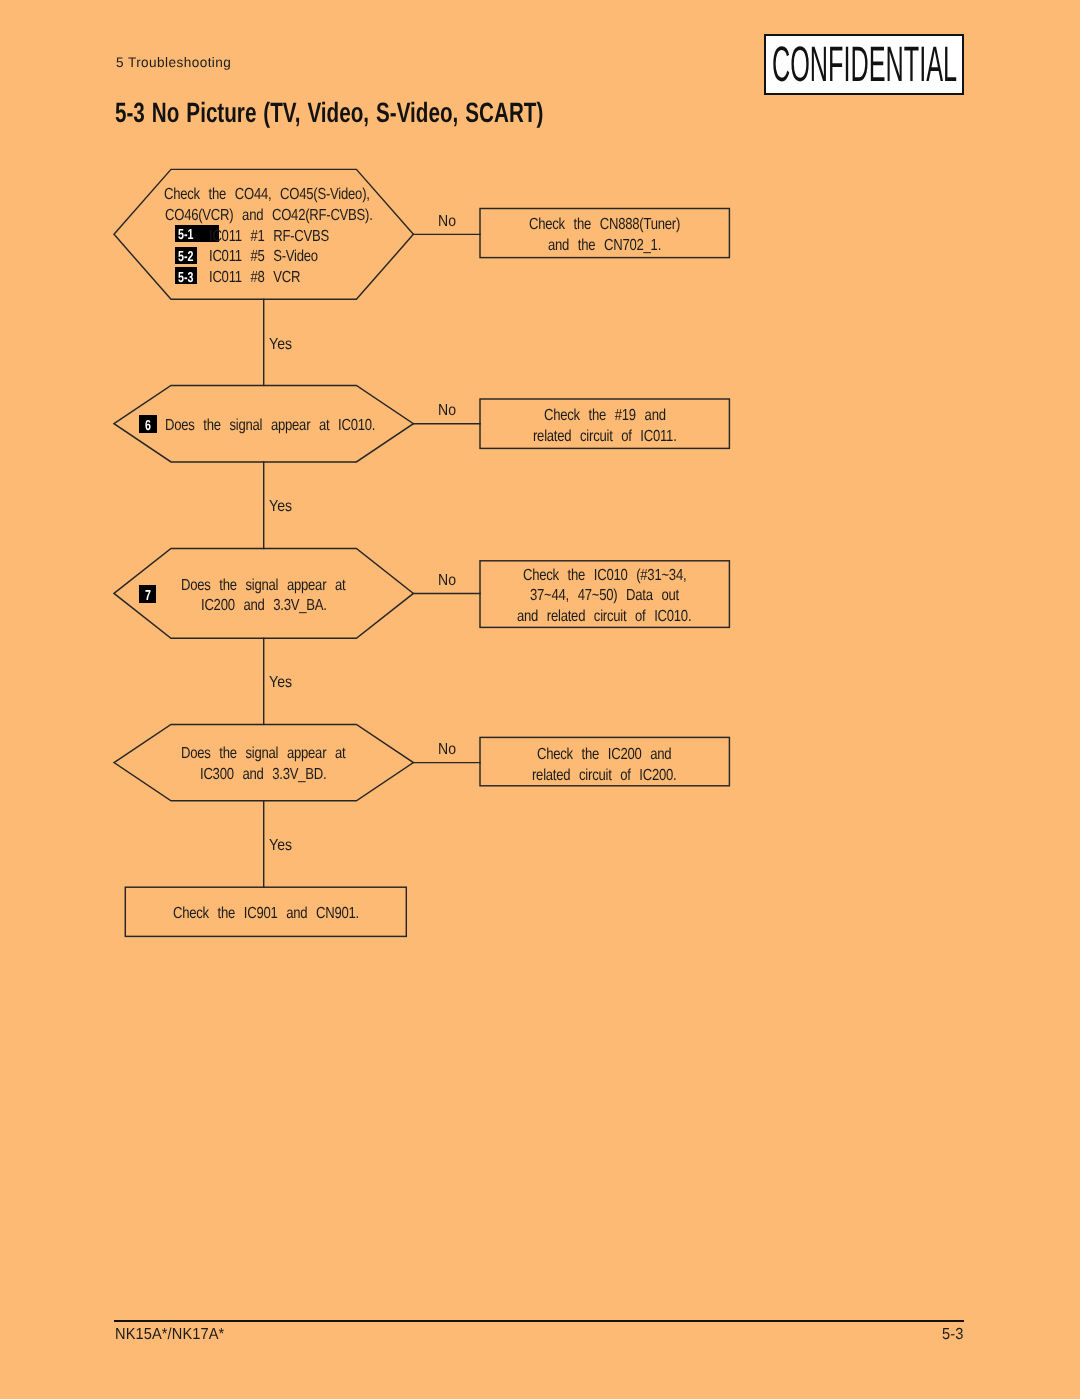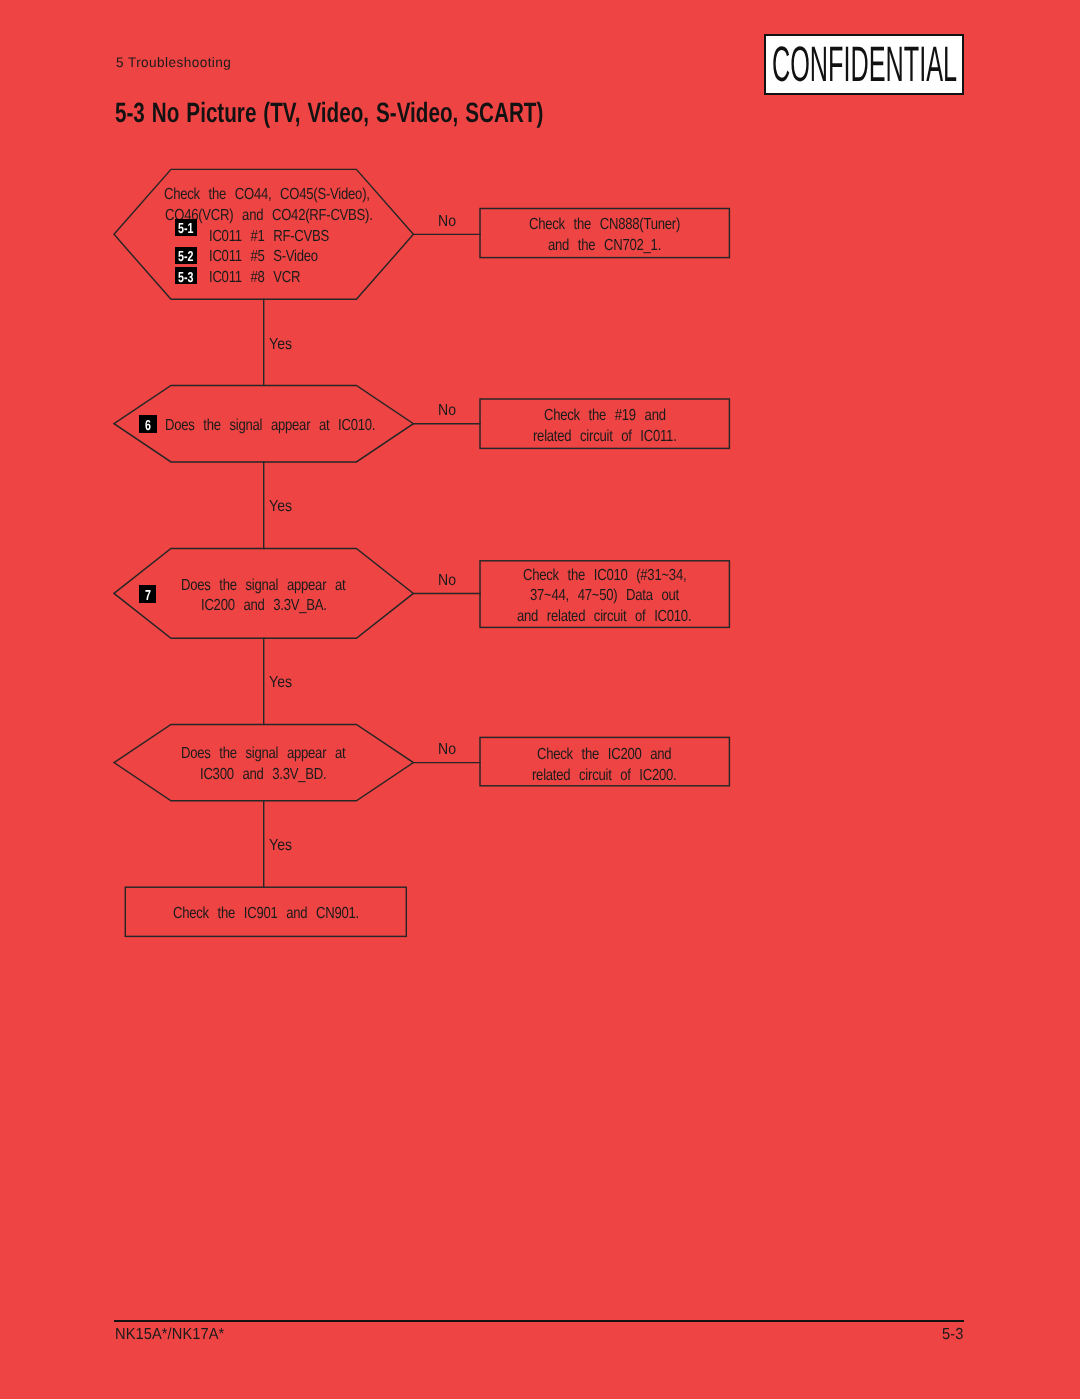--- a/index.html
+++ b/index.html
@@ -1,20 +1,20 @@
 <!DOCTYPE html>
 <html><head>
 <meta charset="utf-8">
 <title>5-3 No Picture (TV, Video, S-Video, SCART)</title>
 <style>
   html,body{margin:0;padding:0;background:#ffffff;}
   body{width:1080px;height:1399px;position:relative;overflow:hidden;
        font-family:"Liberation Sans","DejaVu Sans",sans-serif;color:#1b1b1b;
        -webkit-font-smoothing:antialiased;text-rendering:geometricPrecision;}
-  .page{position:absolute;left:0;top:0;width:1080px;height:1399px;overflow:hidden;background:#ef4444;}
+  .page{position:absolute;left:0;top:0;width:1080px;height:1399px;overflow:hidden;background:#fdba74;}
   svg.flow{position:absolute;left:0;top:0;width:1080px;height:1399px;}
   .t{position:absolute;white-space:pre;line-height:1;transform-origin:0 50%;}
   .badge{position:absolute;background:#000000;overflow:hidden;}
   .bt{position:absolute;color:#ffffff;font-weight:bold;line-height:1;white-space:pre;
       transform-origin:0 50%;}
   .stamp{position:absolute;border:2.5px solid #121212;box-sizing:border-box;background:#ffffff;}
   .rule{position:absolute;background:#121212;}
 </style>
 </head>
 <body>
@@ -44,21 +44,21 @@
 
   <span class="t" style="left:115.80px;top:63.00px;font-size:13.81px;letter-spacing:0.43px;transform:translateY(-50%) scaleX(0.9850);">5 Troubleshooting</span>
 
   <div class="stamp" style="left:764.0px;top:34.2px;width:200.0px;height:60.6px;"></div>
   <span class="t" style="left:771.50px;top:65.40px;font-size:49.85px;letter-spacing:0.00px;transform:translateY(-50%) scaleX(0.5065);color:#111;">CONFIDENTIAL</span>
 
   <span class="t" style="left:115.00px;top:112.70px;font-size:27.91px;font-weight:bold;word-spacing:1.70px;letter-spacing:0.00px;transform:translateY(-50%) scaleX(0.7400);color:#121212;">5-3 No Picture (TV, Video, S-Video, SCART)</span>
 
   <span class="t" style="left:164.00px;top:195.10px;font-size:15.99px;word-spacing:6.45px;letter-spacing:-0.30px;transform:translateY(-50%) scaleX(0.8200);">Check the CO44, CO45(S-Video),</span>
   <span class="t" style="left:165.10px;top:215.80px;font-size:15.99px;word-spacing:6.45px;letter-spacing:-0.30px;transform:translateY(-50%) scaleX(0.8200);">CO46(VCR) and CO42(RF-CVBS).</span>
-  <div class="badge" style="left:175.20px;top:219px;width:22px;height:17.20px;text-align:right;">
+  <div class="badge" style="left:175.20px;top:225px;width:44px;height:17.20px;text-align:right;">
       <span class="bt" style="left:2.60px;top:10.40px;font-size:14.39px;transform:translateY(-50%) scaleX(0.740);">5-1</span>
     </div>
   <span class="t" style="left:208.60px;top:237.10px;font-size:15.99px;word-spacing:6.45px;letter-spacing:-0.30px;transform:translateY(-50%) scaleX(0.8200);">IC011 #1 RF-CVBS</span>
   <div class="badge" style="left:175.20px;top:247.10px;width:21.60px;height:17.20px;">
       <span class="bt" style="left:2.60px;top:10.40px;font-size:14.39px;transform:translateY(-50%) scaleX(0.740);">5-2</span>
     </div>
   <span class="t" style="left:208.60px;top:257.40px;font-size:15.99px;word-spacing:6.45px;letter-spacing:-0.30px;transform:translateY(-50%) scaleX(0.8200);">IC011 #5 S-Video</span>
   <div class="badge" style="left:175.20px;top:267.20px;width:21.60px;height:17.20px;">
       <span class="bt" style="left:2.60px;top:10.40px;font-size:14.39px;transform:translateY(-50%) scaleX(0.740);">5-3</span>
     </div>

